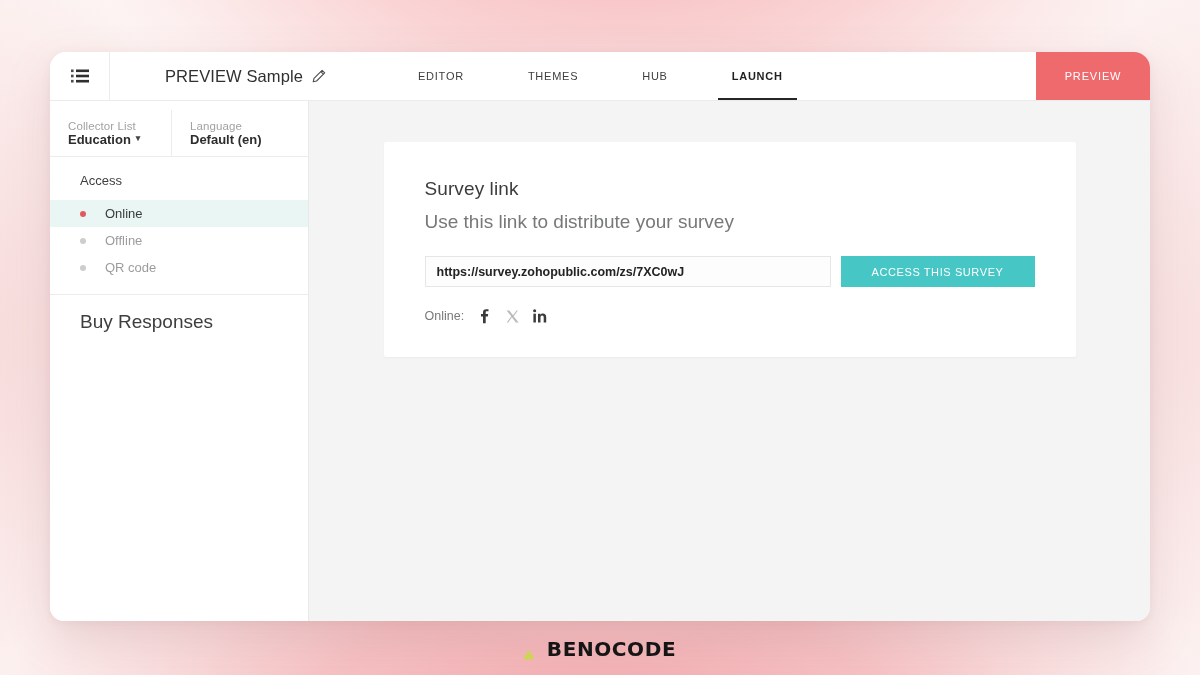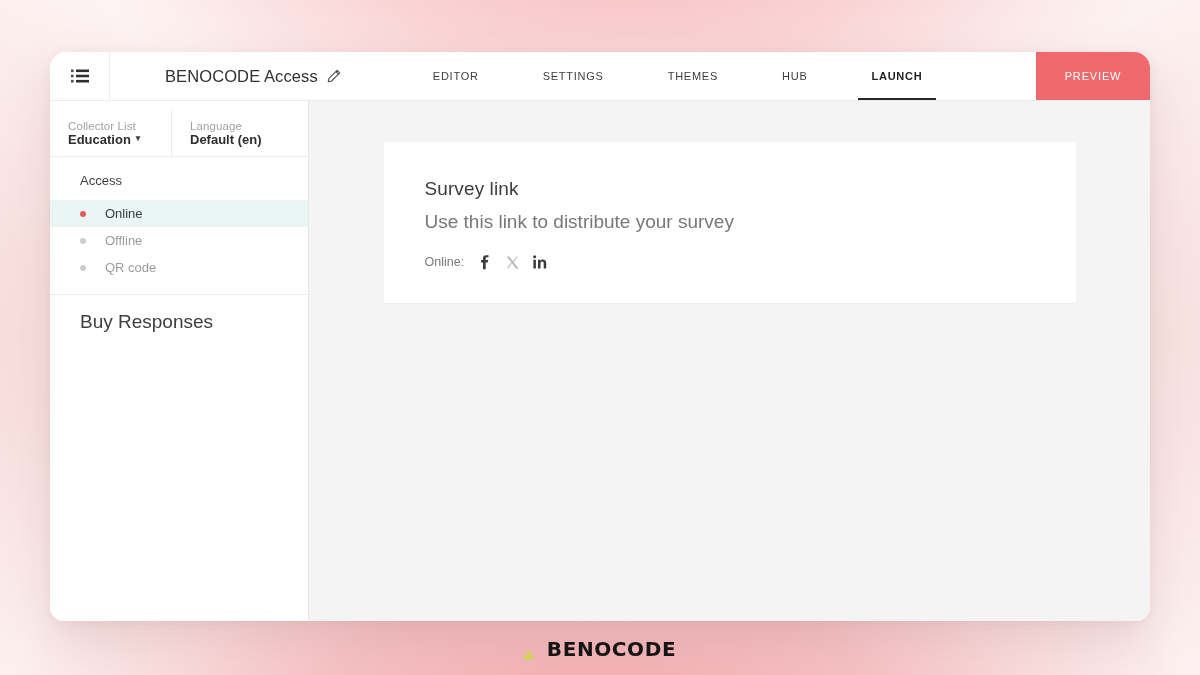--- a/index.html
+++ b/index.html
@@ -346,33 +346,30 @@
         <rect x="0" y="0.5" width="2.6" height="2.6" fill="#4a4b4c"></rect>
         <rect x="5" y="0.5" width="13" height="2.6" fill="#2e2f30"></rect>
         <rect x="0" y="5.7" width="2.6" height="2.6" fill="#4a4b4c"></rect>
         <rect x="5" y="5.7" width="13" height="2.6" fill="#2e2f30"></rect>
         <rect x="0" y="10.9" width="2.6" height="2.6" fill="#4a4b4c"></rect>
         <rect x="5" y="10.9" width="13" height="2.6" fill="#2e2f30"></rect>
       </svg>
     </div>
 
     <div class="survey-title-wrap">
-      <span class="survey-title">BENOCODE Access</span>
+      <span class="survey-title">PREVIEW Sample</span>
       <svg class="edit-pencil" width="14" height="14" viewBox="0 0 14 14">
         <path d="M10.1 1.3 L12.7 3.9 L4.6 12 L1.2 12.8 L2.0 9.4 Z" fill="none" stroke="#4e4f50" stroke-width="1.1" stroke-linejoin="round"></path>
         <path d="M8.8 2.6 L11.4 5.2" stroke="#4e4f50" stroke-width="1.1"></path>
       </svg>
     </div>
 
     <div class="tabs">
       <div class="tab spaced">
         <span>EDITOR</span>
-      </div>
-      <div class="tab spaced">
-        <span>SETTINGS</span>
       </div>
       <div class="tab spaced">
         <span>THEMES</span>
       </div>
       <div class="tab spaced">
         <span>HUB</span>
       </div>
       <div class="tab active">
         <span>LAUNCH</span>
       </div>
@@ -422,20 +419,24 @@
         <div class="nav-bottom">Buy Responses</div>
       </div>
     </div>
 
     <div class="main">
       <div class="card">
 
         <div class="card-title">Survey link</div>
         <div class="card-subtitle">Use this link to distribute your survey</div>
 
+        <div class="link-row">
+          <input class="link-input" type="text" value="https://survey.zohopublic.com/zs/7XC0wJ" style="">
+          <button class="access-btn">ACCESS THIS SURVEY</button>
+        </div>
 
         <div class="share-row">
           <span class="share-label">Online:</span>
 
           <span class="share-icon">
             <svg width="14" height="15" viewBox="0 0 14 15">
               <path d="M9.5 2.2 h2.0 V0.3 h-2.4 C7.1 0.3 6.0 1.5 6.0 3.4 v1.7 H4.0 v2.3 h2.0 v6.9 h2.7 V7.4 h2.1 l0.4 -2.3 H8.7 V3.6 c0 -0.9 0.3 -1.4 0.8 -1.4 Z" fill="#3a3b3c"></path>
             </svg>
           </span>
 

